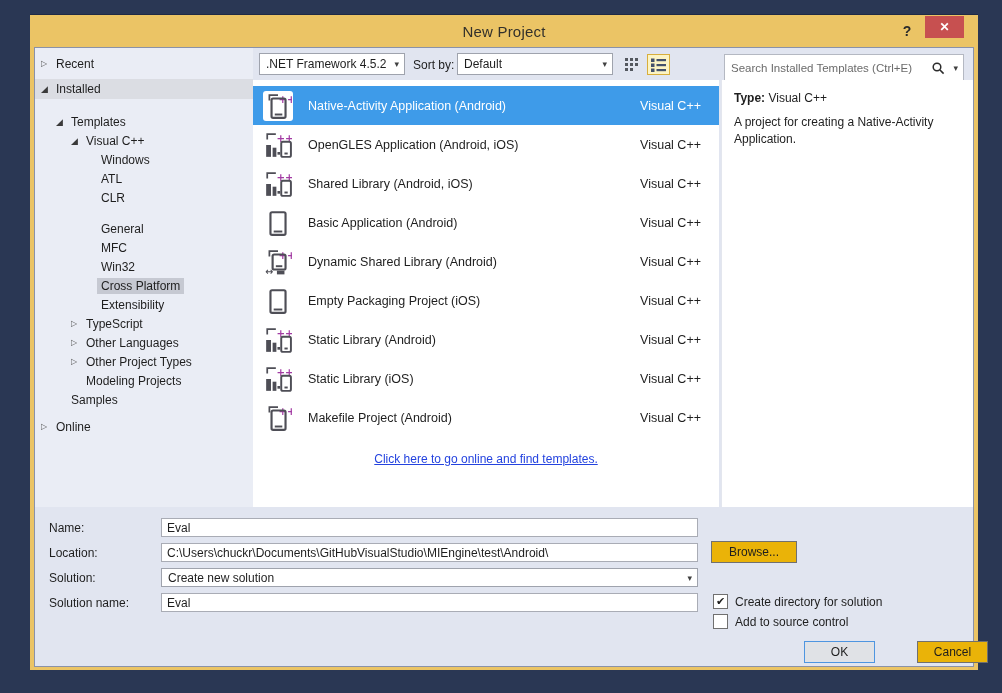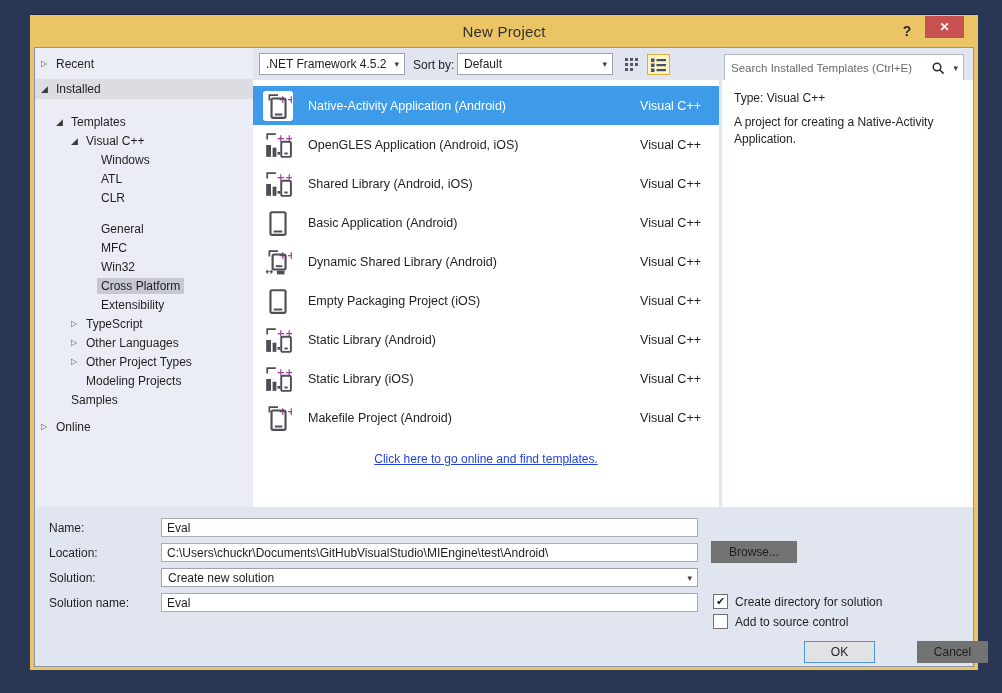--- a/index.html
+++ b/index.html
@@ -40,29 +40,29 @@
   .trow .iconbox{width:30px;height:30px;margin-left:10px;display:flex;align-items:center;justify-content:center;flex:none;}
   .trow.selected{background:#3E9BE9;}
   .trow.selected .iconbox{background:#FFFFFF;border-radius:3px;}
   .tname{margin-left:15px;font-size:12.5px;color:#1E1E1E;}
   .tlang{margin-left:auto;font-size:12.5px;color:#1E1E1E;}
   .trow.selected .tname,.trow.selected .tlang{color:#FFFFFF;}
   .onlinelink{position:absolute;left:0;right:0;top:404px;text-align:center;font-size:12px;color:#2443DF;text-decoration:underline;cursor:pointer;}
 
   
   .rightpanel{position:absolute;left:686px;top:32px;width:252px;height:427px;background:#FFFFFF;border-left:1px solid #E3E6EE;box-sizing:border-box;padding:11px 12px;font-size:12px;color:#1E1E1E;}
-  .typeline b{font-weight:normal;}
+  .typeline b{font-weight:bold;}
   .desc{margin-top:9px;line-height:1.4;max-width:215px;}
 
   
   .formlabel{position:absolute;font-size:12px;color:#1E1E1E;}
   .txt{position:absolute;border:1px solid #A9ACB5;background:#FFFFFF;font-size:12px;font-family:inherit;color:#1E1E1E;padding:1px 5px;box-sizing:border-box;outline:none;}
   .formcombo{position:absolute;}
   .btn{position:absolute;background:#E0E2E6;border:1px solid #747B8A;font-family:inherit;font-size:12px;color:#1E1E1E;cursor:default;padding:0;}
-  .btn.gray{border-color:#707070;background:#737373;}
+  .btn.gray{border-color:#707070;background:#eab308;}
   .btn.ok{border-color:#4E95E0;}
   .cbgroup{position:absolute;left:678px;top:546px;display:flex;flex-direction:column;gap:5px;}
   .cbrow{display:flex;align-items:center;gap:7px;font-size:12px;color:#1E1E1E;cursor:default;}
   .cbbox{width:13px;height:13px;background:#FFFFFF;border:1px solid #707070;display:inline-flex;align-items:center;justify-content:center;font-size:11px;line-height:13px;color:#1C1C1C;flex:none;}
 </style>
 </head>
 <body>
 
 <div class="stage">
   <div class="dialog">

